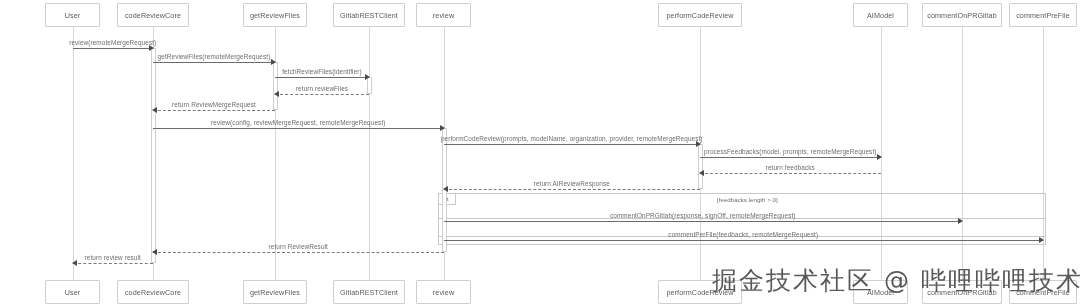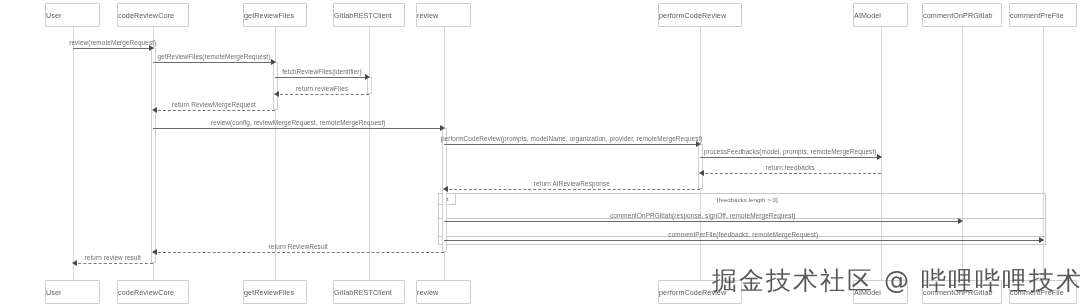--- a/index.html
+++ b/index.html
@@ -10,21 +10,21 @@
     overflow:hidden;
     position:relative;
   }
   #canvas{position:absolute;left:0;top:0;width:1080px;height:308px;}
   .participant{
     position:absolute;
     box-sizing:border-box;
     background:#ffffff;
     border:1px solid #cfcfcf;
     border-radius:1px;
-    display:flex;align-items:center;
+    display:flex;align-items:center;justify-content:center;
     font-size:7.2px;
     color:#5a5a5a;
     letter-spacing:.1px;
     white-space:nowrap;
     overflow:hidden;
     box-shadow:0 0 0 0 rgba(0,0,0,0);
   }
   .lifeline{
     position:absolute;
     width:1px;

